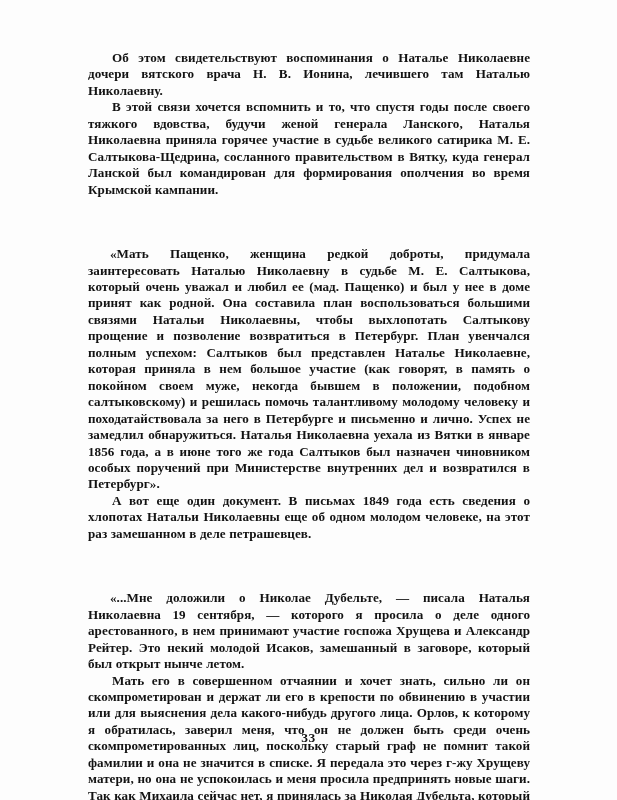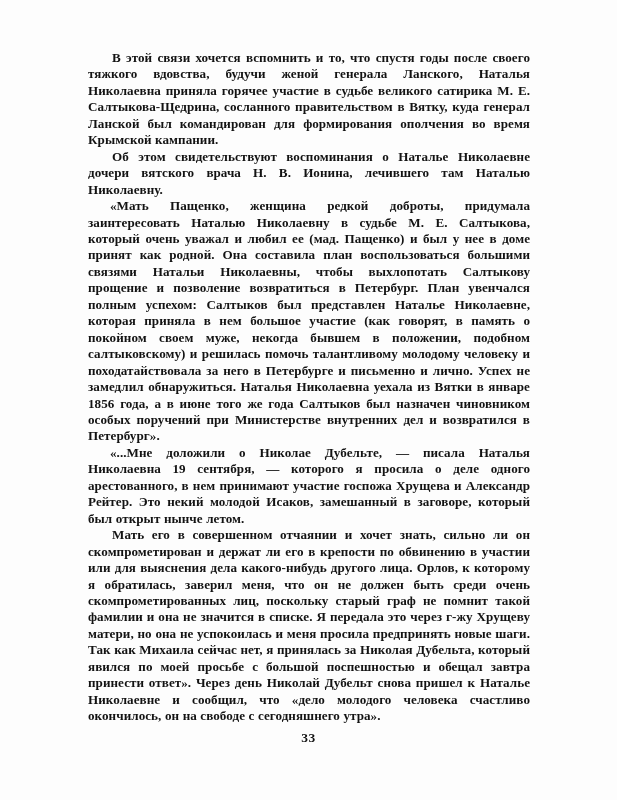--- a/index.html
+++ b/index.html
@@ -36,20 +36,21 @@
     text-indent: 24px;
     font-size: 13.1px;
     line-height: 16.45px;
     font-weight: 700;
     letter-spacing: 0.05px;
     word-spacing: 0.2px;
     -webkit-font-smoothing: none;
   }
   p.para.tight {
     text-indent: 22px;
+    margin-top: 48px;
   }
   
   .text-block p {
     color: #131313;
   }
   .page-number {
     position: absolute;
     left: 0;
     top: 730px;
     width: 617px;
@@ -60,22 +61,23 @@
     color: #131313;
     letter-spacing: 0.4px;
   }
 </style>
 </head>
 <body>
 
 <div class="page">
 
   <div class="text-block">
+    <p class="para">Об этом свидетельствуют воспоминания о Наталье Николаевне дочери вятского врача Н. В. Ионина, лечившего там Наталью Николаевну.</p>
     <p class="para">В этой связи хочется вспомнить и то, что спустя годы после своего тяжкого вдовства, будучи женой генерала Ланского, Наталья Николаевна приняла горячее участие в судьбе великого сатирика М. Е. Салтыкова-Щедрина, сосланного правительством в Вятку, куда генерал Ланской был командирован для формирования ополчения во время Крымской кампании.</p>
-    <p class="para">Об этом свидетельствуют воспоминания о Наталье Николаевне дочери вятского врача Н. В. Ионина, лечившего там Наталью Николаевну.</p>
     <p class="para tight">«Мать Пащенко, женщина редкой доброты, придумала заинтересовать Наталью Николаевну в судьбе М. Е. Салтыкова, который очень уважал и любил ее (мад. Пащенко) и был у нее в доме принят как родной. Она составила план воспользоваться большими связями Натальи Николаевны, чтобы выхлопотать Салтыкову прощение и позволение возвратиться в Петербург. План увенчался полным успехом: Салтыков был представлен Наталье Николаевне, которая приняла в нем большое участие (как говорят, в память о покойном своем муже, некогда бывшем в положении, подобном салтыковскому) и решилась помочь талантливому молодому человеку и походатайствовала за него в Петербурге и письменно и лично. Успех не замедлил обнаружиться. Наталья Николаевна уехала из Вятки в январе 1856 года, а в июне того же года Салтыков был назначен чиновником особых поручений при Министерстве внутренних дел и возвратился в Петербург».</p>
+    <p class="para">А вот еще один документ. В письмах 1849 года есть сведения о хлопотах Натальи Николаевны еще об одном молодом человеке, на этот раз замешанном в деле петрашевцев.</p>
     <p class="para tight">«...Мне доложили о Николае Дубельте, — писала Наталья Николаевна 19 сентября, — которого я просила о деле одного арестованного, в нем принимают участие госпожа Хрущева и Александр Рейтер. Это некий молодой Исаков, замешанный в заговоре, который был открыт нынче летом.</p>
     <p class="para">Мать его в совершенном отчаянии и хочет знать, сильно ли он скомпрометирован и держат ли его в крепости по обвинению в участии или для выяснения дела какого-нибудь другого лица. Орлов, к которому я обратилась, заверил меня, что он не должен быть среди очень скомпрометированных лиц, поскольку старый граф не помнит такой фамилии и она не значится в списке. Я передала это через г-жу Хрущеву матери, но она не успокоилась и меня просила предпринять новые шаги. Так как Михаила сейчас нет, я принялась за Николая Дубельта, который явился по моей просьбе с большой поспешностью и обещал завтра принести ответ». Через день Николай Дубельт снова пришел к Наталье Николаевне и сообщил, что «дело молодого человека счастливо окончилось, он на свободе с сегодняшнего утра».</p>
   </div>
 
   <div class="page-number">33</div>
 
 </div>
 
 </body></html>

